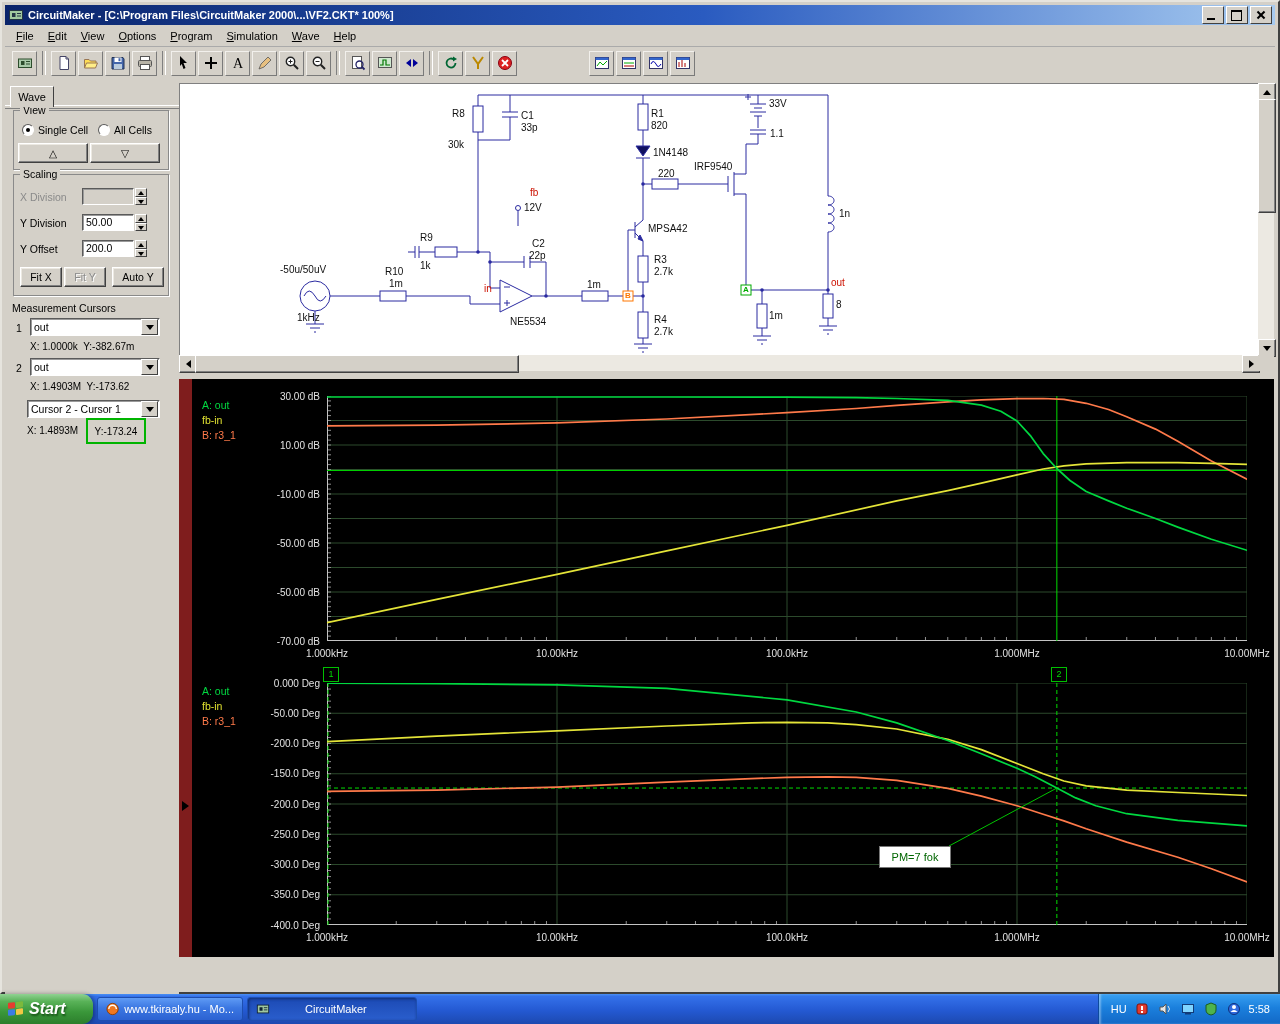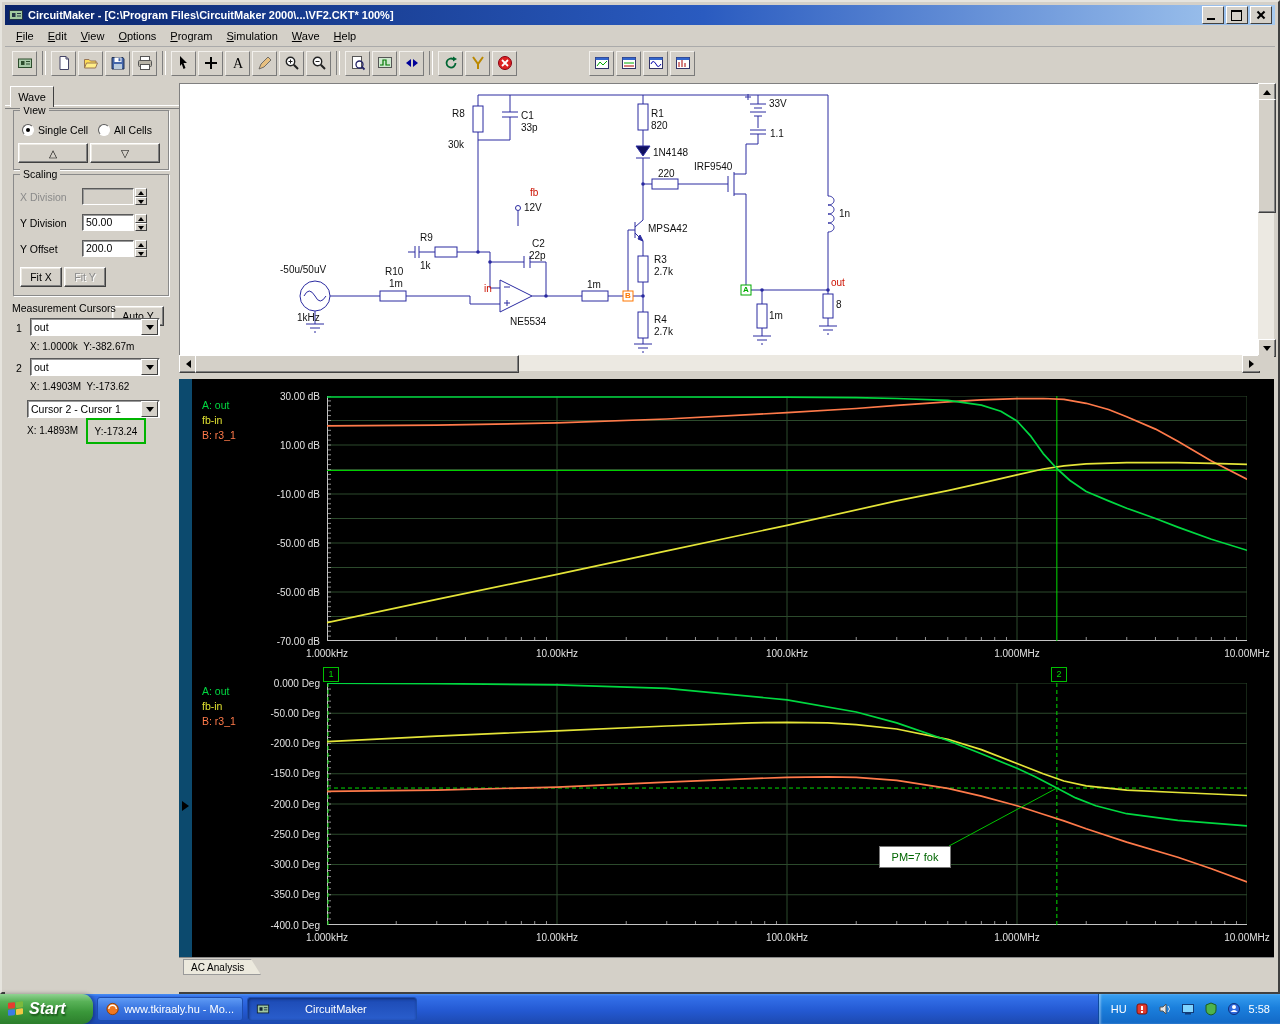--- a/index.html
+++ b/index.html
@@ -68,21 +68,21 @@
   .sbtrack{position:absolute;background:#ece9e2;}
   .sbtn{position:absolute;width:16px;height:16px;background:#d4d0c8;border:1px solid;border-color:#fff #404040 #404040 #fff;
        box-shadow:inset -1px -1px 0 #808080;display:flex;align-items:center;justify-content:center;}
   .tri{width:0;height:0;}
   .tri.up{border-left:4px solid transparent;border-right:4px solid transparent;border-bottom:5px solid #000;}
   .tri.dn{border-left:4px solid transparent;border-right:4px solid transparent;border-top:5px solid #000;}
   .tri.lf{border-top:4px solid transparent;border-bottom:4px solid transparent;border-right:5px solid #000;}
   .tri.rt{border-top:4px solid transparent;border-bottom:4px solid transparent;border-left:5px solid #000;}
   .sthumb{position:absolute;background:#d4d0c8;border:1px solid;border-color:#fff #404040 #404040 #fff;box-shadow:inset -1px -1px 0 #808080;}
   
-  .wavearea{position:absolute;left:177px;top:377px;width:1095px;height:578px;background:#0c4a6e;}
+  .wavearea{position:absolute;left:177px;top:377px;width:1095px;height:578px;background:#7f1d1d;}
   .waveblack{position:absolute;left:13px;top:0;right:0;bottom:0;background:#000;}
   .stripmarker{position:absolute;left:3px;top:422px;width:0;height:0;border-top:5px solid transparent;border-bottom:5px solid transparent;border-left:7px solid #000;}
   .ticklabel{position:absolute;color:#e2e2e2;font-size:10px;}
   .legend{position:absolute;font-size:10.5px;line-height:15px;}
   .cflag{position:absolute;width:14px;height:13px;background:#000;border:1px solid #00c000;color:#00d800;font-size:9px;text-align:center;line-height:13px;}
   .pmbox{position:absolute;left:700px;top:467px;width:70px;height:20px;background:#fff;border:1px solid #777;
        color:#006600;font-size:11px;display:flex;align-items:center;justify-content:center;}
   .tabstrip{position:absolute;left:177px;top:955px;width:1095px;height:18px;background:#d4d0c8;border-top:1px solid #8a8a8a;}
   .actab{position:absolute;left:4px;top:1px;width:78px;height:16px;background:#ece9dd;font-size:10px;line-height:16px;padding-left:7px;
        clip-path:polygon(0 0,calc(100% - 10px) 0,100% 100%,0 100%);box-sizing:border-box;border:1px solid #9a9a9a;}
@@ -325,21 +325,21 @@
             <span class="sp dn"></span>
           </span>
       <span class="flabel" style="left:6px;top:68px;">Y Offset</span>
       <span class="field" style="left:68px;top:65px;width:52px;height:17px;">200.0</span>
       <span class="spin" style="left:121px;top:65px;">
             <span class="sp up"></span>
             <span class="sp dn"></span>
           </span>
       <div class="btn3d" style="left:6px;top:92px;width:40px;height:18px;">Fit X</div>
       <div class="btn3d dis" style="left:50px;top:92px;width:40px;height:18px;">Fit Y</div>
-      <div class="btn3d" style="left:98px;top:92px;width:50px;height:18px;margin-top:39px;">Auto Y</div>
+      <div class="btn3d" style="left:98px;top:92px;width:50px;height:18px;">Auto Y</div>
     </div>
 
     <span class="flabel" style="left:7px;top:222px;">Measurement Cursors</span>
 
     <span class="flabel" style="left:11px;top:242px;">1</span>
     <div class="combo" style="left:25px;top:238px;width:130px;">
       <span class="combo-text">out</span>
       <span class="combo-btn"></span>
     </div>
     <span class="readout" style="left:25px;top:261px;"><span>X: 1.0000k</span>  <span>Y:-382.67m</span></span>
@@ -721,23 +721,20 @@
         <div class="ticklabel" style="left: 77px; top: 480px; width: 64px; text-align: right;">-300.0 Deg</div>
         <div class="ticklabel" style="left: 77px; top: 510.25px; width: 64px; text-align: right;">-350.0 Deg</div>
         <div class="ticklabel" style="left: 77px; top: 540.5px; width: 64px; text-align: right;">-400.0 Deg</div>
         <div class="ticklabel" style="left: 113px; top: 553px; width: 70px; text-align: center;">1.000kHz</div>
         <div class="ticklabel" style="left: 343px; top: 553px; width: 70px; text-align: center;">10.00kHz</div>
         <div class="ticklabel" style="left: 573px; top: 553px; width: 70px; text-align: center;">100.0kHz</div>
         <div class="ticklabel" style="left: 803px; top: 553px; width: 70px; text-align: center;">1.000MHz</div>
         <div class="ticklabel" style="left: 1033px; top: 553px; width: 70px; text-align: center;">10.00MHz</div>
       </div>
 
-  <div class="tabstrip">
-    <div class="actab">AC Analysis</div>
-  </div>
  </div>
 
  <div class="taskbar">
    <div class="startbtn">
      <span class="flag">
        <div style="background:#e63c2f;"></div>
           <div style="background:#7cb93c;"></div>
        <div style="background:#3c7ce6;"></div>
           <div style="background:#f2c744;"></div>
      </span>

